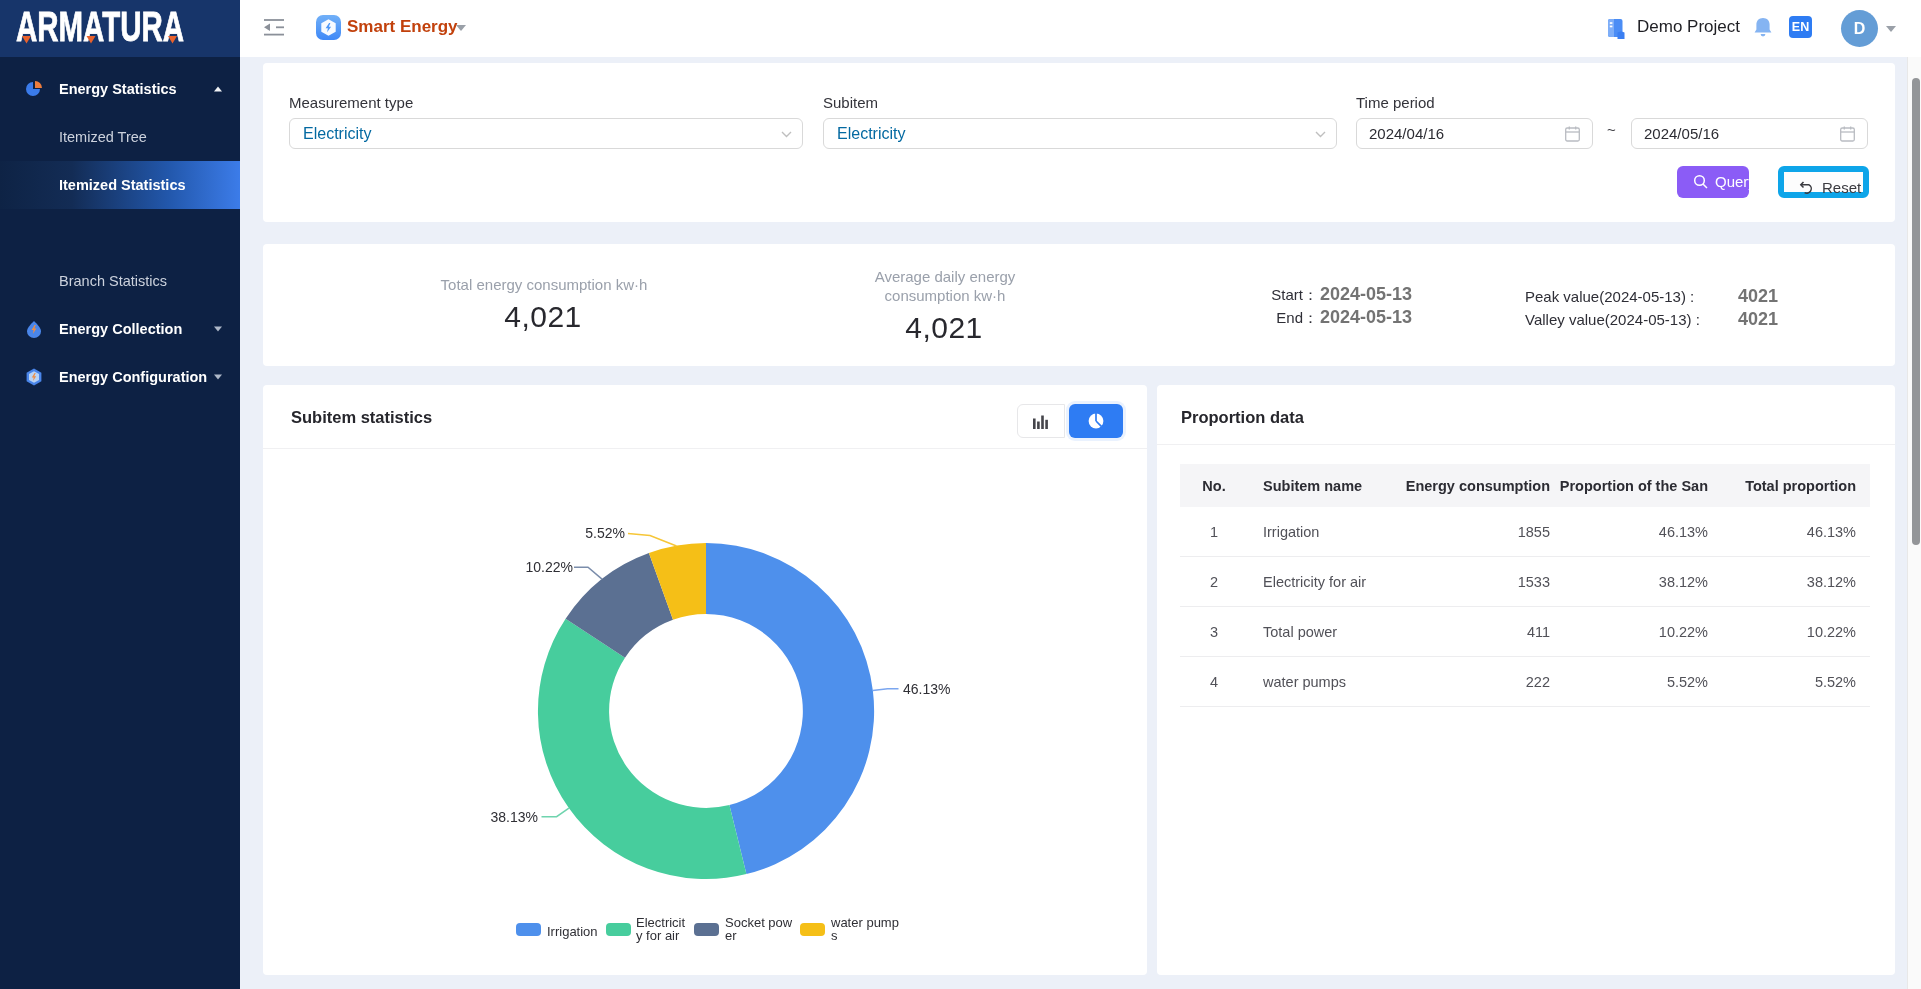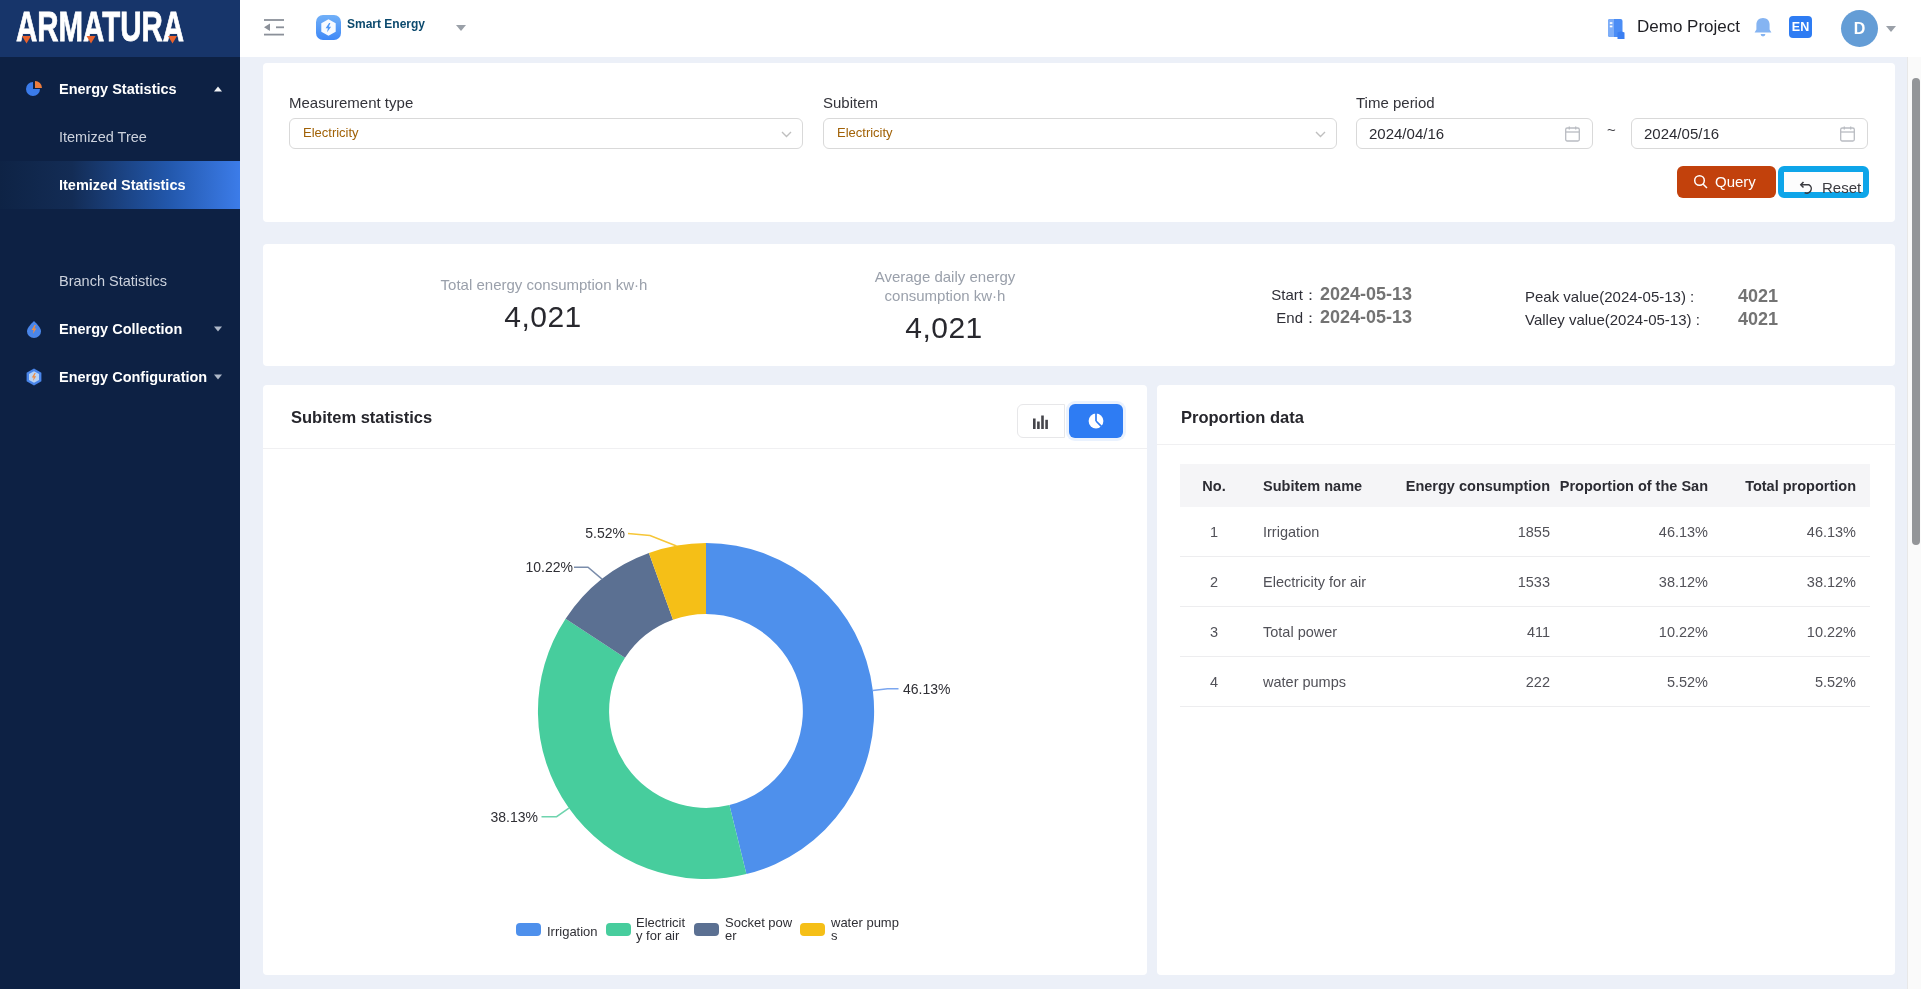--- a/index.html
+++ b/index.html
@@ -17,41 +17,41 @@
 .mitem .caret { position:absolute; right:18px; top:50%; transform:translateY(-50%); width:0; height:0; }
 .caret-up { border-left:4.5px solid transparent; border-right:4.5px solid transparent; border-bottom:5.5px solid #f0f2f5; }
 .caret-dn { border-left:4.5px solid transparent; border-right:4.5px solid transparent; border-top:5.5px solid #aeb8c8; }
 #active-item { position:absolute; left:0; top:161px; width:240px; height:48px;
   background:linear-gradient(90deg,#0e2345 0%,#132c55 30%,#2257ab 70%,#3c7ce9 100%); }
 
 
 #topbar { position:absolute; left:240px; top:0; width:1681px; height:57px; background:#fff; z-index:4; }
 #appicon { position:absolute; left:316px; top:15px; width:25px; height:25px; border-radius:7px;
   background:linear-gradient(180deg,#71b0f8 0%,#3e88f7 100%); z-index:5; }
-#appname { position:absolute; left:347px; top:17px; font-size:12px; font-weight:bold; color:#0c4a6e; z-index:5; }
+#appname { position:absolute; left:347px; top:17px; font-size:17px; font-weight:bold; color:#c2410c; z-index:5; }
 .smallcaret { width:0; height:0; border-left:5px solid transparent; border-right:5px solid transparent; border-top:6px solid #9aa0a8; }
 
 
 .card { position:absolute; background:#fff; border-radius:4px; }
 #filter-card { left:263px; top:63px; width:1632px; height:159px; }
 #stats-card  { left:263px; top:244px; width:1632px; height:122px; }
 #chart-card  { left:263px; top:385px; width:884px;  height:590px; }
 #table-card  { left:1157px; top:385px; width:738px; height:590px; }
 
 .flabel { position:absolute; top:31px; font-size:15px; color:#33333a; }
 .select { position:absolute; top:55px; height:31px; border:1px solid #d9d9d9; border-radius:6px; background:#fff; }
-.select .val { position:absolute; left:13px; top:6px; font-size:13px; color:#a16207; }
+.select .val { position:absolute; left:13px; top:6px; font-size:16px; color:#0369a1; }
 .chev { position:absolute; right:12px; top:12px; width:9px; height:9px; }
 .chev svg { display:block; }
 .dateinput { position:absolute; top:55px; width:237px; height:31px; border:1px solid #d9d9d9; border-radius:6px; background:#fff; }
 .dateinput .val { position:absolute; left:12px; top:6px; font-size:15px; color:#2c2c33; }
 .calicon { position:absolute; right:12px; top:7px; }
 
 .btn { position:absolute; top:103px; height:32px; border-radius:6px; font-size:15px; }
-#btn-query { left:1414px; width:99px; background:#c2410c; color:#fff; }
+#btn-query { left:1414px; width:72px; background:#8b5cf6; color:#fff; }
 #btn-reset { left:1515px; width:91px; background:#fdfdfd; border:6px solid #0ea5e9; color:#3b3b40; }
 
 
 .glabel { position:absolute; font-size:15px; color:#9aa0ab; text-align:center; }
 .bignum { position:absolute; font-size:30px; color:#28282e; text-align:center; letter-spacing:0.5px; }
 .skey { position:absolute; font-size:15px; color:#2e2e36; text-align:right; }
 .sval { position:absolute; font-size:18px; font-weight:bold; color:#737373; }
 
 
 .chead { position:absolute; left:28px; top:23px; font-size:16.5px; font-weight:bold; color:#26262c; }

